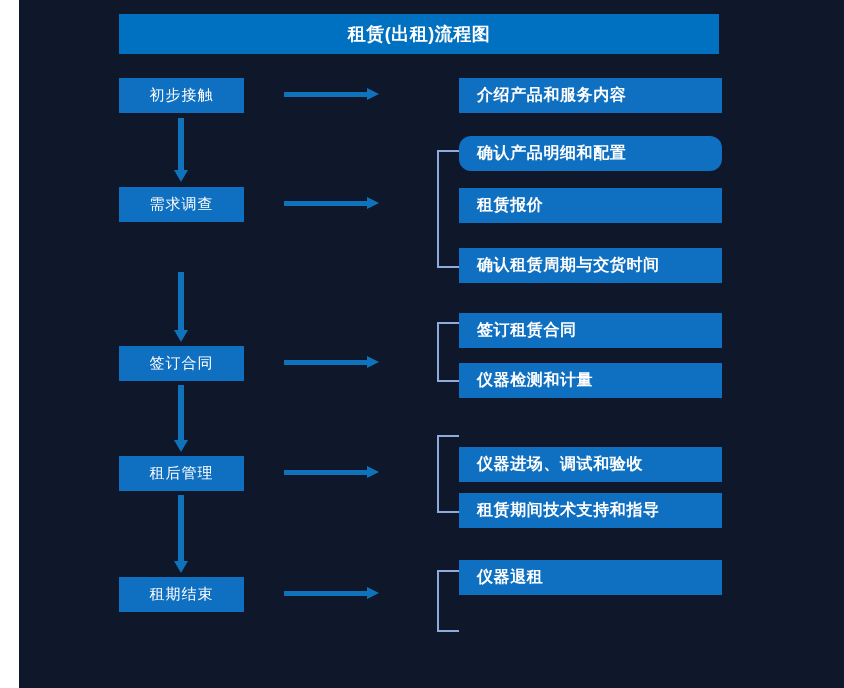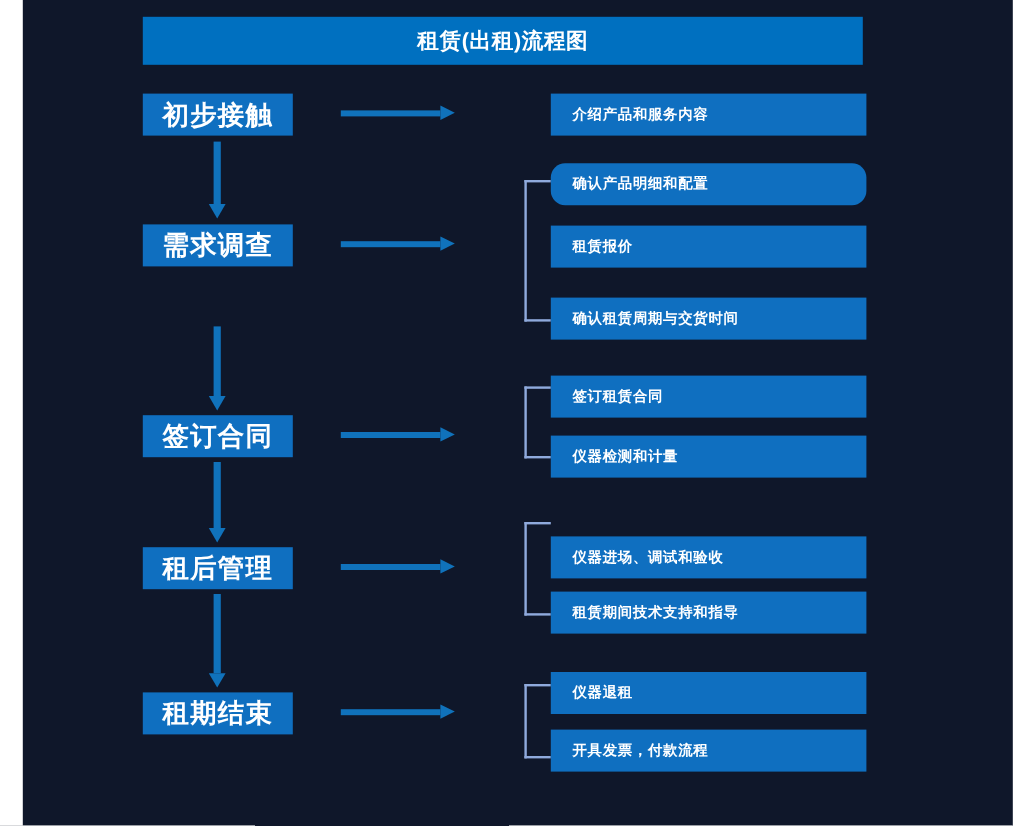--- a/index.html
+++ b/index.html
@@ -30,34 +30,34 @@
     font-weight: bold;
     display: flex;
     align-items: center;
     justify-content: center;
     letter-spacing: 0.5px;
   }
   .stage-box {
     position: absolute;
     background: #0f6fc0;
     color: #ffffff;
-    font-size: 22px;
-    font-weight: bold;
+    font-size: 15px;
+    font-weight: normal;
     display: flex;
     align-items: center;
     justify-content: center;
     height: 35px;
     width: 125px;
     letter-spacing: 1px;
   }
   .detail-box {
     position: absolute;
     background: #0f6fc0;
     color: #ffffff;
-    font-size: 12px;
+    font-size: 16px;
     font-weight: bold;
     display: flex;
     align-items: center;
     height: 35px;
     width: 263px;
     padding-left: 18px;
     box-sizing: border-box;
     letter-spacing: 0.6px;
   }
   
@@ -172,15 +172,14 @@
 
   <div class="detail-box" style="left:440px; top:78px;">介绍产品和服务内容</div>
   <div class="detail-box" style="left:440px; top:136px;border-radius:12px;">确认产品明细和配置</div>
   <div class="detail-box" style="left:440px; top:188px;">租赁报价</div>
   <div class="detail-box" style="left:440px; top:248px;">确认租赁周期与交货时间</div>
   <div class="detail-box" style="left:440px; top:313px;">签订租赁合同</div>
   <div class="detail-box" style="left:440px; top:363px;">仪器检测和计量</div>
   <div class="detail-box" style="left:440px; top:447px;">仪器进场、调试和验收</div>
   <div class="detail-box" style="left:440px; top:560px;">仪器退租</div>
   <div class="detail-box" style="left:440px; top:493px;">租赁期间技术支持和指导</div>
-  <div class="detail-box" style="left:440px; top:608px;">开具发票，付款流程</div>
 
 </div>
 
 </body></html>

